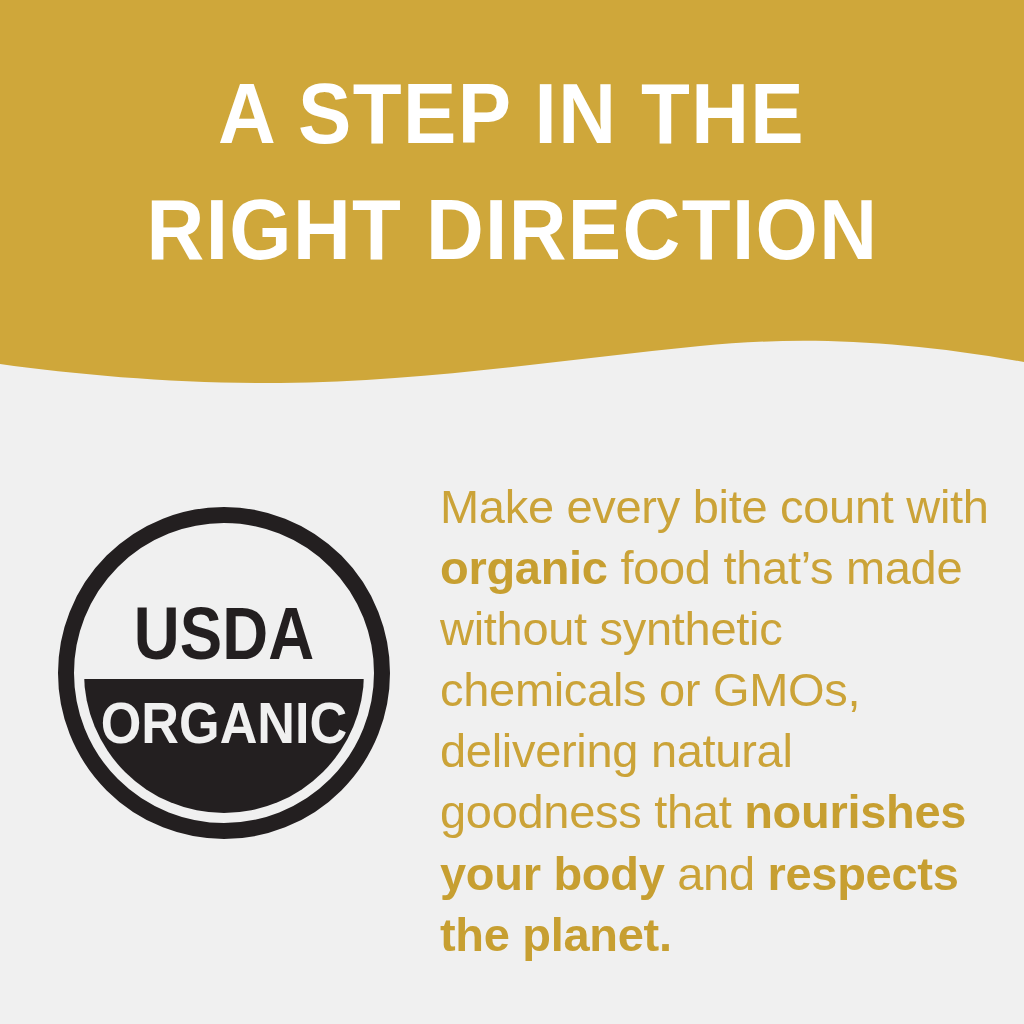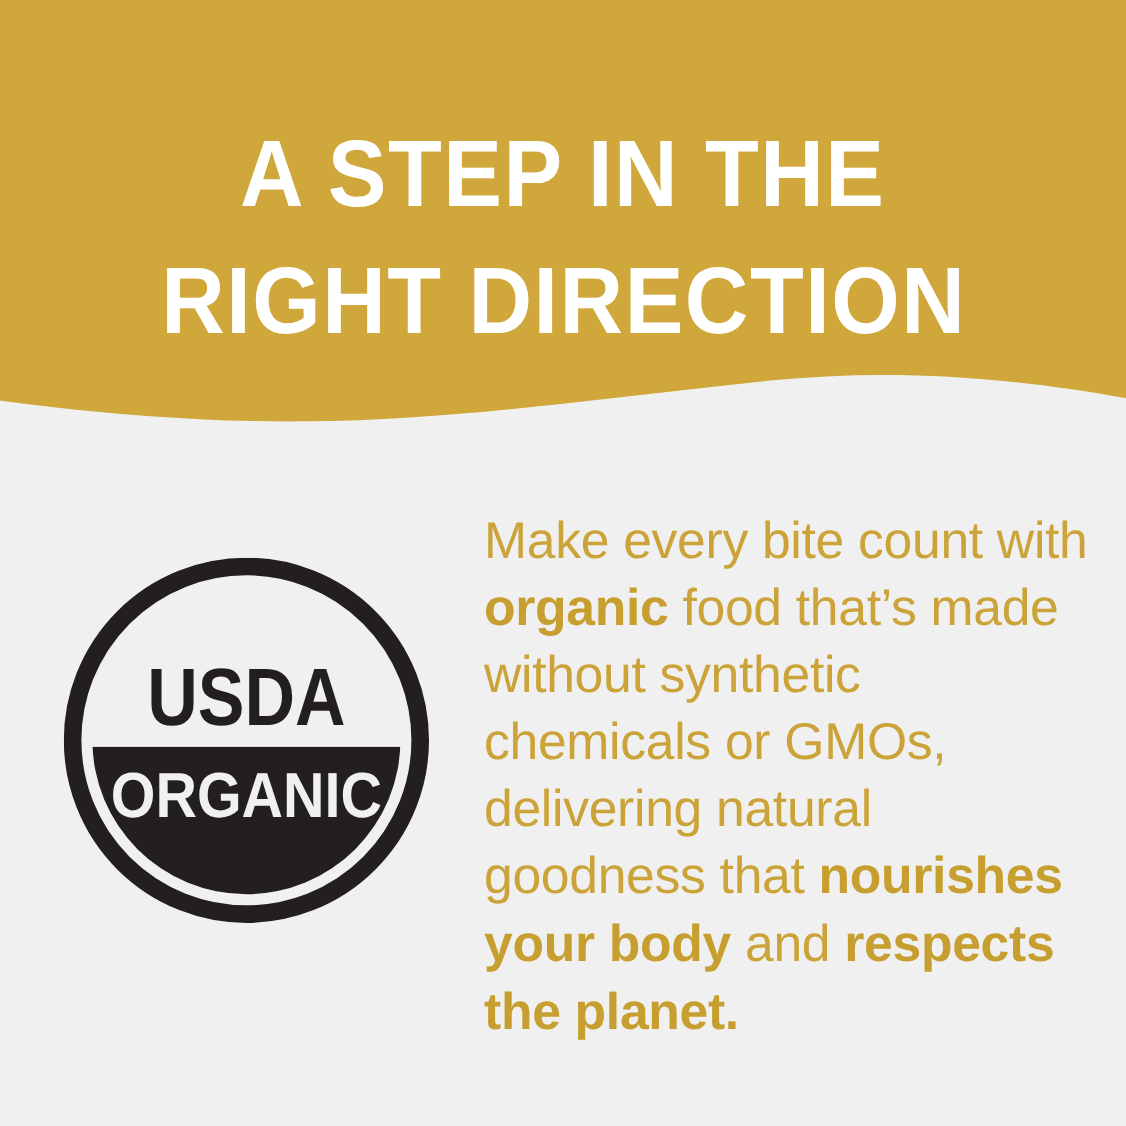--- a/index.html
+++ b/index.html
@@ -46,21 +46,20 @@
     width: 1024px;
     height: 340px;
     z-index: 2;
     display: flex;
     flex-direction: column;
     align-items: center;
     justify-content: flex-start;
     padding-top: 70px;
     box-sizing: border-box;
     pointer-events: none;
-    margin-top: 45px;
   }
   .headline-line {
     color: #ffffff;
     font-family: "Liberation Sans Narrow", "Liberation Sans", sans-serif;
     font-weight: bold;
     font-size: 84px;
     line-height: 1.02;
     letter-spacing: 1.5px;
     white-space: nowrap;
     text-align: center;
@@ -94,21 +93,21 @@
     font-weight: bold;
     font-size: 58px;
     letter-spacing: 0px;
     fill: #f0f0f0;
   }
 
   
   .body-copy {
     position: absolute;
     left: 440px;
-    top: 460px;
+    top: 476px;
     width: 560px;
     z-index: 3;
     color: #cba338;
     font-family: "Liberation Sans", sans-serif;
     font-size: 47px;
     line-height: 1.30;
     letter-spacing: -0.3px;
     font-weight: normal;
   }
   .body-copy b {

